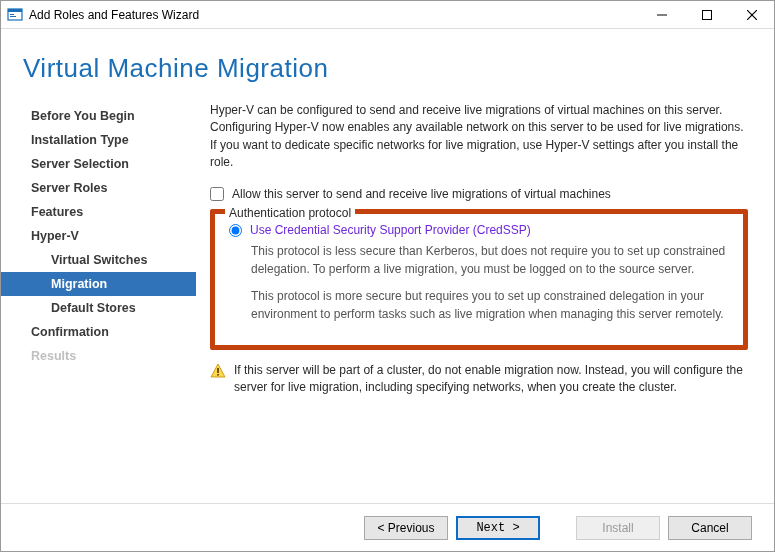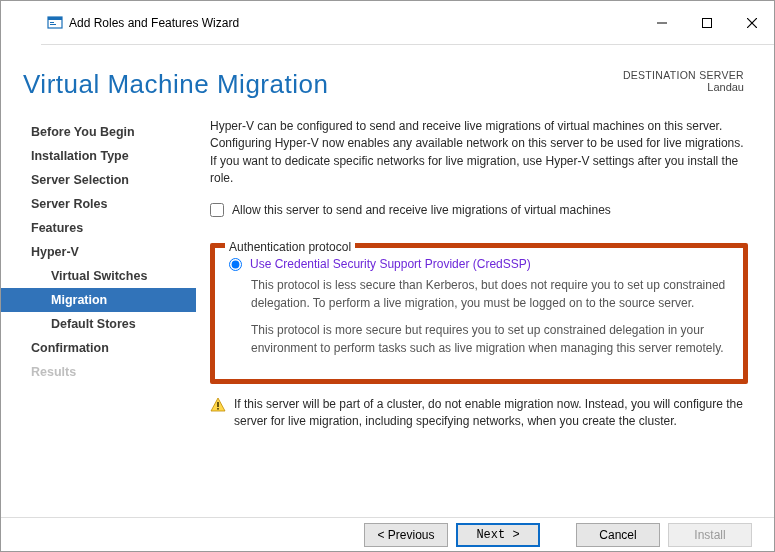--- a/index.html
+++ b/index.html
@@ -7,27 +7,26 @@
       font-family: "Segoe UI", Tahoma, sans-serif;
       font-size: 12px;
       background: #fff;
       width: 775px;
       height: 552px;
       overflow: hidden;
       border: 1px solid #999;
       position: relative;
     }
     .titlebar {
-      height: 44px;
+      height: 28px;
       display: flex;
       align-items: center;
       padding: 0 0 0 6px;
       border-bottom: 1px solid #ddd;
       background: #fff;
-      margin-left: 40px;
     }
     .titlebar .app-icon {
       width: 16px;
       height: 16px;
       margin-right: 6px;
     }
     .titlebar .title-text {
       flex: 1;
       font-size: 12px;
       color: #000;
@@ -80,21 +79,21 @@
     }
     .nav-item.disabled { color: #bfbfbf; }
     .content {
       flex: 1;
       padding: 6px 4px 0 14px;
       color: #2a2a2a;
       font-size: 12px;
       line-height: 1.45;
     }
     .intro { margin-bottom: 14px; }
-    .chk-row { display: flex; align-items: center; margin-bottom: 24px; }
+    .chk-row { display: flex; align-items: center; margin-bottom: 6px; }
     .chk-row input { margin-right: 8px; width: 14px; height: 14px; }
     .group {
       border: 5px solid #c2410c;
       border-radius: 2px;
       padding: 8px 12px 12px 12px;
       position: relative;
       margin-bottom: 12px;
     }
     .group-title {
       position: absolute;
@@ -110,21 +109,21 @@
     }
     .radio-row { display: flex; align-items: flex-start; margin-bottom: 4px; }
     .radio-row input { margin: 2px 8px 0 2px; }
     .radio-label { color: #6d28d9; }
     .radio-desc { color: #555; margin: 0 0 10px 24px; }
     .warn-row { display: flex; align-items: flex-start; }
     .warn-icon { width: 16px; height: 16px; margin-right: 8px; flex-shrink: 0; margin-top: 1px; }
     .footer {
       position: absolute;
       bottom: 0; left: 0; right: 0;
-      height: 34px;
+      height: 48px;
       border-top: 1px solid #ddd;
       display: flex;
       align-items: center;
       justify-content: flex-end;
       padding-right: 22px;
       gap: 8px;
       background: #fff;
     }
     .btn {
       min-width: 84px;
@@ -175,24 +174,20 @@
       <svg width="10" height="10" viewBox="0 0 10 10">
           <line x1="0" y1="0" x2="10" y2="10" stroke="#000" stroke-width="1.2"></line>
           <line x1="10" y1="0" x2="0" y2="10" stroke="#000" stroke-width="1.2"></line>
         </svg>
     </div>
   </div>
 </div>
 
 <div class="header-row">
   <div class="page-title">Virtual Machine Migration</div>
-  <div class="dest-box">
-    <div class="dest-label">DESTINATION SERVER</div>
-    <div class="dest-name">Landau</div>
-  </div>
 </div>
 
 <div class="body-row">
   <div class="sidebar">
     <div class="nav-item">Before You Begin</div>
     <div class="nav-item">Installation Type</div>
     <div class="nav-item">Server Selection</div>
     <div class="nav-item">Server Roles</div>
     <div class="nav-item">Features</div>
     <div class="nav-item">Hyper-V</div>
@@ -231,15 +226,15 @@
       </svg>
       <div>If this server will be part of a cluster, do not enable migration now. Instead, you will configure the server for live migration, including specifying networks, when you create the cluster.</div>
     </div>
   </div>
 </div>
 
 <div class="footer">
   <button class="btn">&lt; Previous</button>
   <button class="btn primary">Next &gt;</button>
   <span class="spacer"></span>
+  <button class="btn disabled">Install</button>
   <button class="btn">Cancel</button>
-  <button class="btn disabled">Install</button>
 </div>
 
 </body></html>

